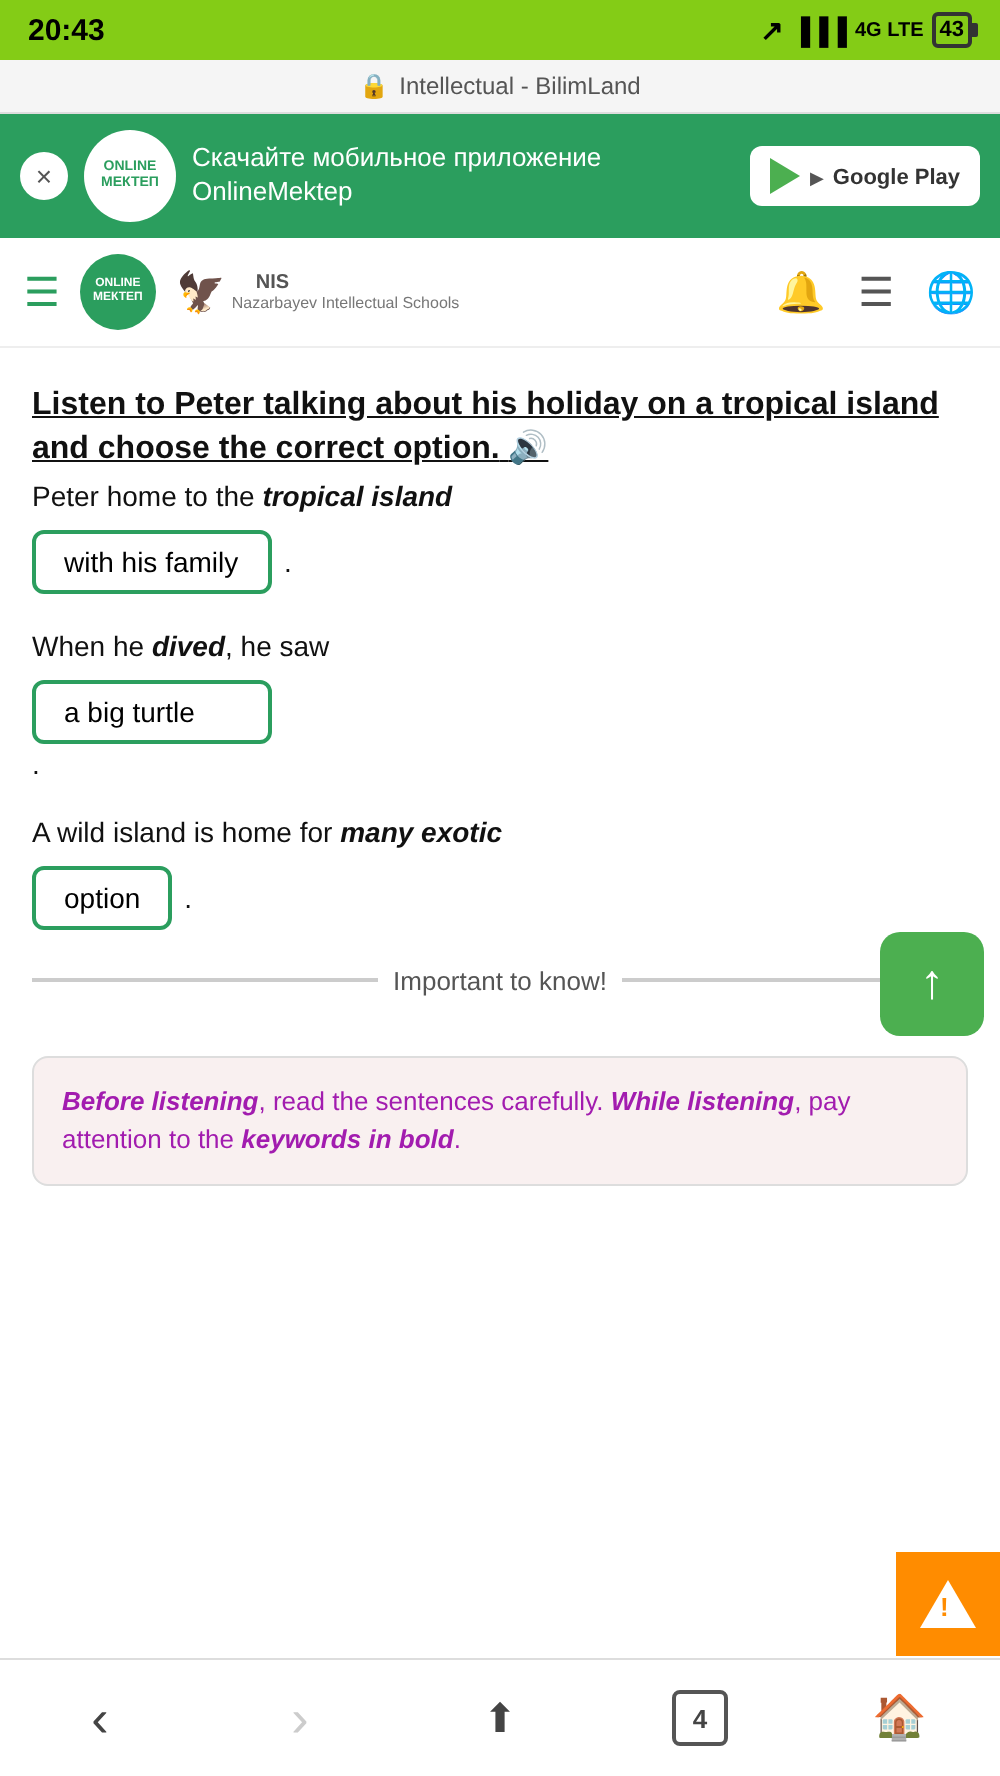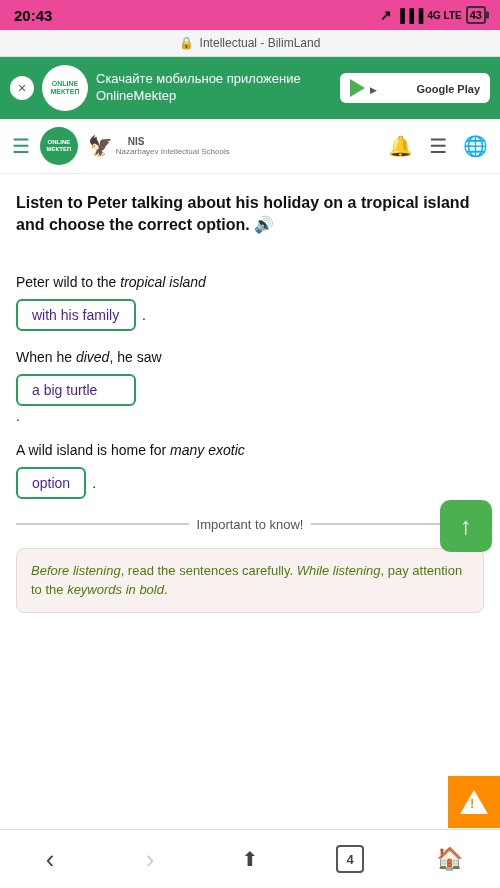--- a/index.html
+++ b/index.html
@@ -1,21 +1,21 @@
 <!DOCTYPE html>
 <html><head>
   <meta charset="utf-8">
   <meta name="viewport" content="width=500">
   <style>
     * { box-sizing: border-box; margin: 0; padding: 0; }
     body { font-family: Arial, sans-serif; background: #fff; width: 500px; min-height: 888px; position: relative; overflow-x: hidden; }
 
     
     .status-bar {
-      background: #ec4899;
+      background: #84cc16;
       display: flex;
       justify-content: space-between;
       align-items: center;
       padding: 6px 14px;
       font-size: 15px;
       font-weight: bold;
     }
     .status-right {
       display: flex;
       align-items: center;
@@ -118,21 +118,20 @@
       height: 0;
       border-top: 9px solid transparent;
       border-bottom: 9px solid transparent;
       border-left: 15px solid #4CAF50;
     }
     .google-play-label {
       font-size: 11px;
       font-weight: bold;
       color: #333;
       line-height: 1.2;
-      margin-left: 35px;
     }
 
     
     .nav-bar {
       display: flex;
       align-items: center;
       padding: 8px 12px;
       border-bottom: 1px solid #eee;
       gap: 10px;
     }
@@ -189,21 +188,22 @@
 
     
     .main-content {
       padding: 18px 16px 16px 16px;
     }
     .instruction-text {
       font-size: 16px;
       font-weight: bold;
       line-height: 1.4;
       color: #111;
-      margin-bottom: 35px;
+      margin-bottom: 1px;
+      text-decoration: underline;
     }
     .audio-icon {
       font-size: 16px;
       color: #555;
       display: inline;
     }
 
     .question-block {
       margin-bottom: 16px;
     }
@@ -216,21 +216,21 @@
     .answer-row {
       display: flex;
       align-items: center;
       gap: 6px;
     }
     .answer-box {
       border: 2px solid #2b9e5e;
       border-radius: 6px;
       padding: 6px 14px;
       font-size: 14px;
-      color: #4c1d95;
+      color: #000000;
       background: #fff;
       display: inline-block;
       min-width: 60px;
     }
     .answer-box-wide {
       min-width: 120px;
     }
     .dot-line {
       font-size: 14px;
       color: #111;
@@ -271,23 +271,23 @@
       font-weight: bold;
     }
 
     
     .tip-box {
       background: #f9f0f0;
       border: 1px solid #ddd;
       border-radius: 8px;
       padding: 12px 14px;
       font-size: 13px;
-      color: #4d7c0f;
+      color: #a21caf;
       line-height: 1.5;
-      margin-top: 16px;
+      margin-top: 30px;
       position: relative;
     }
 
     
     .warning-btn {
       position: fixed;
       right: 0;
       bottom: 60px;
       background: #FF8C00;
       width: 52px;
@@ -344,21 +344,21 @@
       font-size: 13px;
       font-weight: bold;
       color: #444;
       width: 28px;
       height: 28px;
       display: flex;
       align-items: center;
       justify-content: center;
     }
 
-    .bold-italic { font-weight: normal; font-style: italic; }
+    .bold-italic { font-weight: bold; font-style: italic; }
   </style>
 </head>
 <body>
 
 <div class="status-bar">
   <span>20:43</span>
   <div class="status-right">
     <span style="font-size:14px;">↗</span>
     <span style="font-size:13px;">▐▐▐</span>
     <span style="font-size:10px;font-weight:bold;">4G LTE</span>
@@ -414,21 +414,21 @@
 
 <div class="main-content">
 
   <div class="instruction-text">
     <span>Listen to Peter talking about his holiday on a tropical island and choose the correct option.</span>
     <span class="audio-icon"> 🔊</span>
   </div>
 
   <div class="question-block">
     <div class="question-text">
-      <span>Peter wild to the </span><span class="bold-italic">tropical island</span>
+      <span>Peter home to the </span><span class="bold-italic">tropical island</span>
     </div>
     <div class="answer-row">
       <div class="answer-box answer-box-wide">with his family</div>
       <span class="dot-line">.</span>
     </div>
   </div>
 
   <div class="question-block">
     <div class="question-text">
       <span>When he </span><span class="bold-italic">dived</span><span>, he saw </span>

